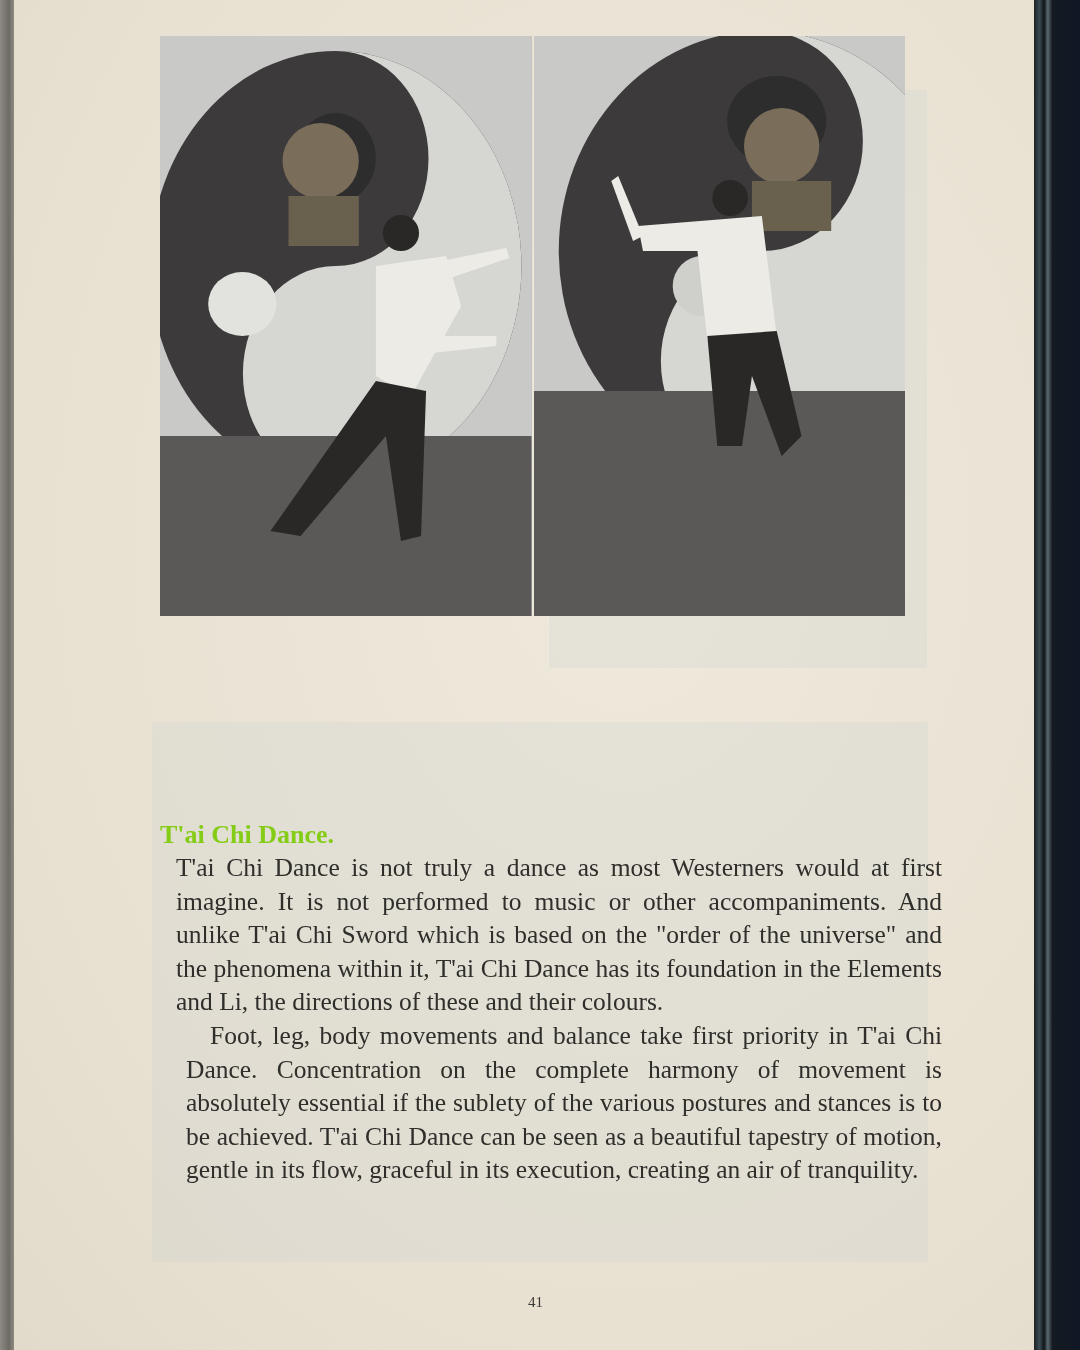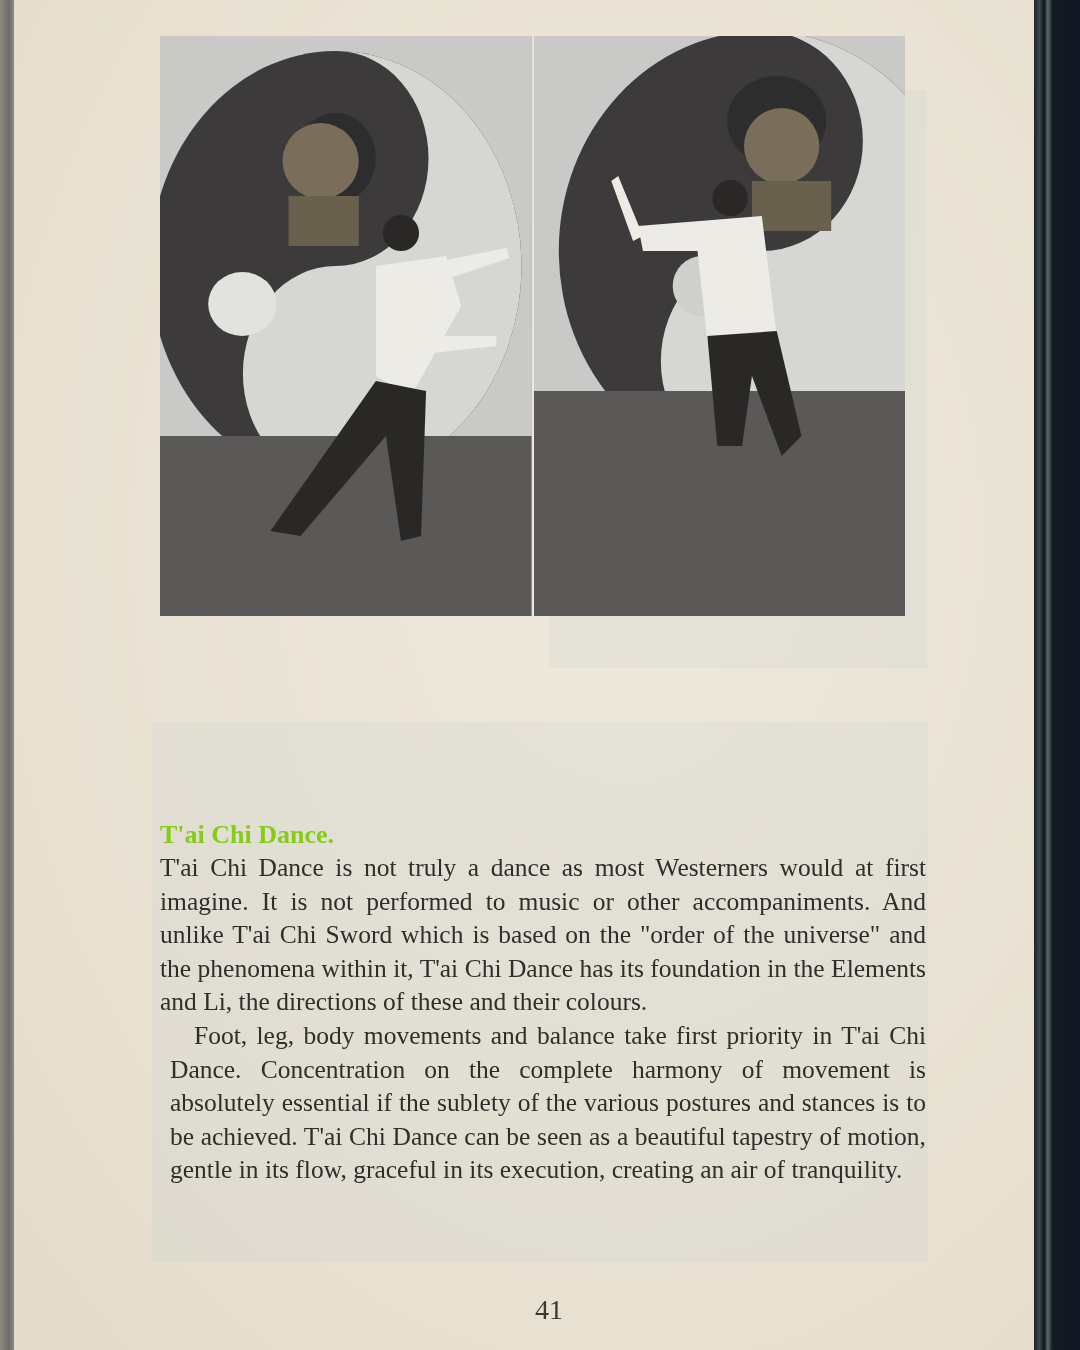--- a/index.html
+++ b/index.html
@@ -31,30 +31,30 @@
     }
     .photo {
       position: relative; flex: 1; overflow: hidden; background: #bdbdbd;
     }
     .photo svg { width: 100%; height: 100%; display: block; }
     .heading {
       position: absolute; left: 160px; top: 820px;
       font-size: 26px; font-weight: bold; color: #84cc16;
     }
     .body-text {
-      position: absolute; left: 160px; top: 851px; width: 766px;
+      position: absolute; left: 176px; top: 851px; width: 766px;
       font-size: 25.5px; line-height: 33.6px; color: #2f2e2b;
       text-align: justify;
       font-family: Liberation Serif, serif;
     }
     .body-text p { margin: 0; text-indent: 0; }
     .body-text p.indent { text-indent: 24px; margin-left: 10px; }
     .page-number {
       position: absolute; left: 528px; top: 1294px;
-      font-size: 28px; color: #3a3934; margin-left: 7px;
+      font-size: 15px; color: #3a3934;
     }
   </style>
 </head>
 <body>
 
 <div class="spread">
   <div class="left-edge"></div>
   <div class="page">
     <div class="ghost-block" style="left:535px;top:90px;width:378px;height:578px;"></div>
     <div class="ghost-block" style="left:138px;top:722px;width:776px;height:540px;"></div>

